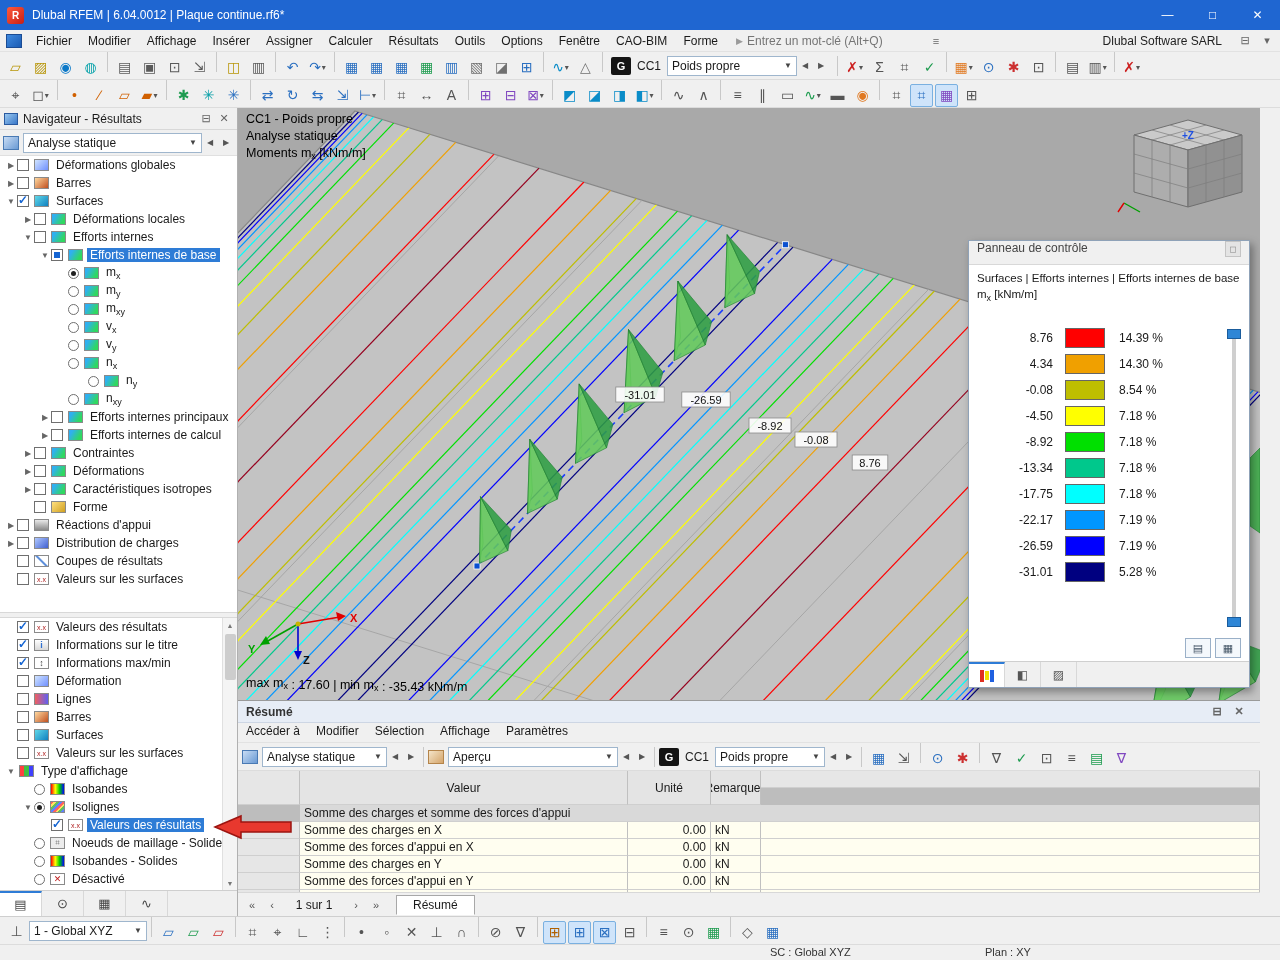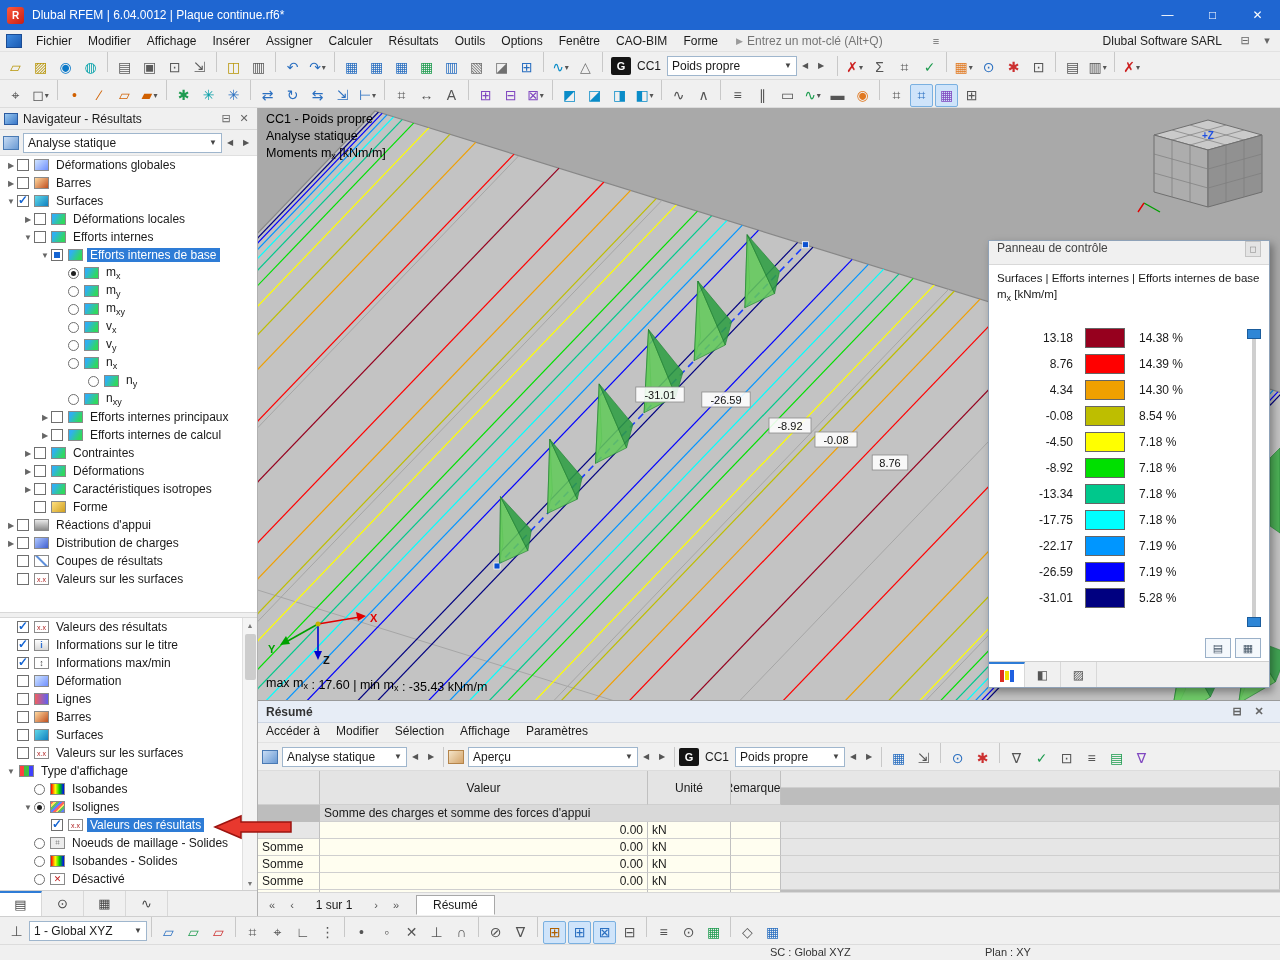--- a/index.html
+++ b/index.html
@@ -35,21 +35,21 @@
   .lc-code { margin:0 6px 0 6px; }
   .combo { height:20px; background:#fff; border:1px solid #9fb6cd; display:inline-flex; align-items:center; padding:0 4px; position:relative; }
   .combo .cb-text { flex:1; overflow:hidden; }
   .combo .cb-arrow { font-size:8px; color:#444; margin-left:6px; }
   .navbtn { width:16px; height:20px; display:inline-flex; align-items:center; justify-content:center; font-size:8px; color:#555; border:1px solid transparent; }
 
   
   .main { display:flex; flex:0 0 808px; height:808px; }
 
   
-  .navigator { width:258px; background:#000000; border-right:1px solid #b0b0b0; display:flex; flex-direction:column; }
+  .navigator { width:238px; background:#000000; border-right:1px solid #b0b0b0; display:flex; flex-direction:column; }
   .nav-title { height:22px; background:#f0f0f0; border-bottom:1px solid #d8d8d8; display:flex; align-items:center; padding:0 4px; }
   .nav-title-icon { width:14px; height:12px; background:linear-gradient(135deg,#9ac8f0,#3a78c8); border:1px solid #2a5aa0; margin-right:5px; }
   .nav-title-text { flex:1; }
   .nav-title .mb-ico { margin-right:0; }
   .nav-combo-row { height:26px; background:#f0f0f0; display:flex; align-items:center; padding:0 3px; border-bottom:1px solid #e0e0e0; }
   .nav-combo-row .combo { flex:1; }
   .tree { overflow:hidden; background:#fff; }
   .tree1 { height:456px; }
   .tree-divider { height:6px; background:#f0f0f0; border-top:1px solid #d8d8d8; border-bottom:1px solid #d8d8d8; }
   .tree2 { height:272px; position:relative; }
@@ -632,25 +632,20 @@
             <span class="cp-title-text">Panneau de contrôle</span>
             <span class="cp-pin">◻</span>
           </div>
           <div class="cp-crumb">
             <span>Surfaces | Efforts internes | Efforts internes de base</span><br>
             <span><span>m</span><sub style="font-size:9px">x</sub><span> [kNm/m]</span></span>
           </div>
           <div class="cp-scale-wrap">
             <div id="cp-scale">
                 <div class="cs-row">
-                  <span class="cs-val">13.18</span>
-                  <span class="cs-box" style="background:#96001e"></span>
-                  <span class="cs-pct">14.38 %</span>
-                </div>
-                <div class="cs-row">
                   <span class="cs-val">8.76</span>
                   <span class="cs-box" style="background:#ff0000"></span>
                   <span class="cs-pct">14.39 %</span>
                 </div>
                 <div class="cs-row">
                   <span class="cs-val">4.34</span>
                   <span class="cs-box" style="background:#f0a000"></span>
                   <span class="cs-pct">14.30 %</span>
                 </div>
                 <div class="cs-row">
@@ -760,20 +755,21 @@
         </div>
         <div class="sum-table">
           <div class="stbl" id="stbl">
               <div class="sh sgut"></div>
               <div class="sh">Valeur</div>
               <div class="sh">Unité</div>
               <div class="sh">Remarques</div>
               <div class="sgut"></div>
               <div class="sgrp">Somme des charges et somme des forces d'appui</div>
               <div class="sgut"></div>
+              <div class="sdesc">Somme des charges en X</div>
               <div class="sval">0.00</div>
               <div class="sunit">kN</div>
               <div class="srem"></div>
               <div class="sgut"></div>
               <div class="sdesc">Somme des forces d'appui en X</div>
               <div class="sval">0.00</div>
               <div class="sunit">kN</div>
               <div class="srem"></div>
               <div class="sgut"></div>
               <div class="sdesc">Somme des charges en Y</div>

